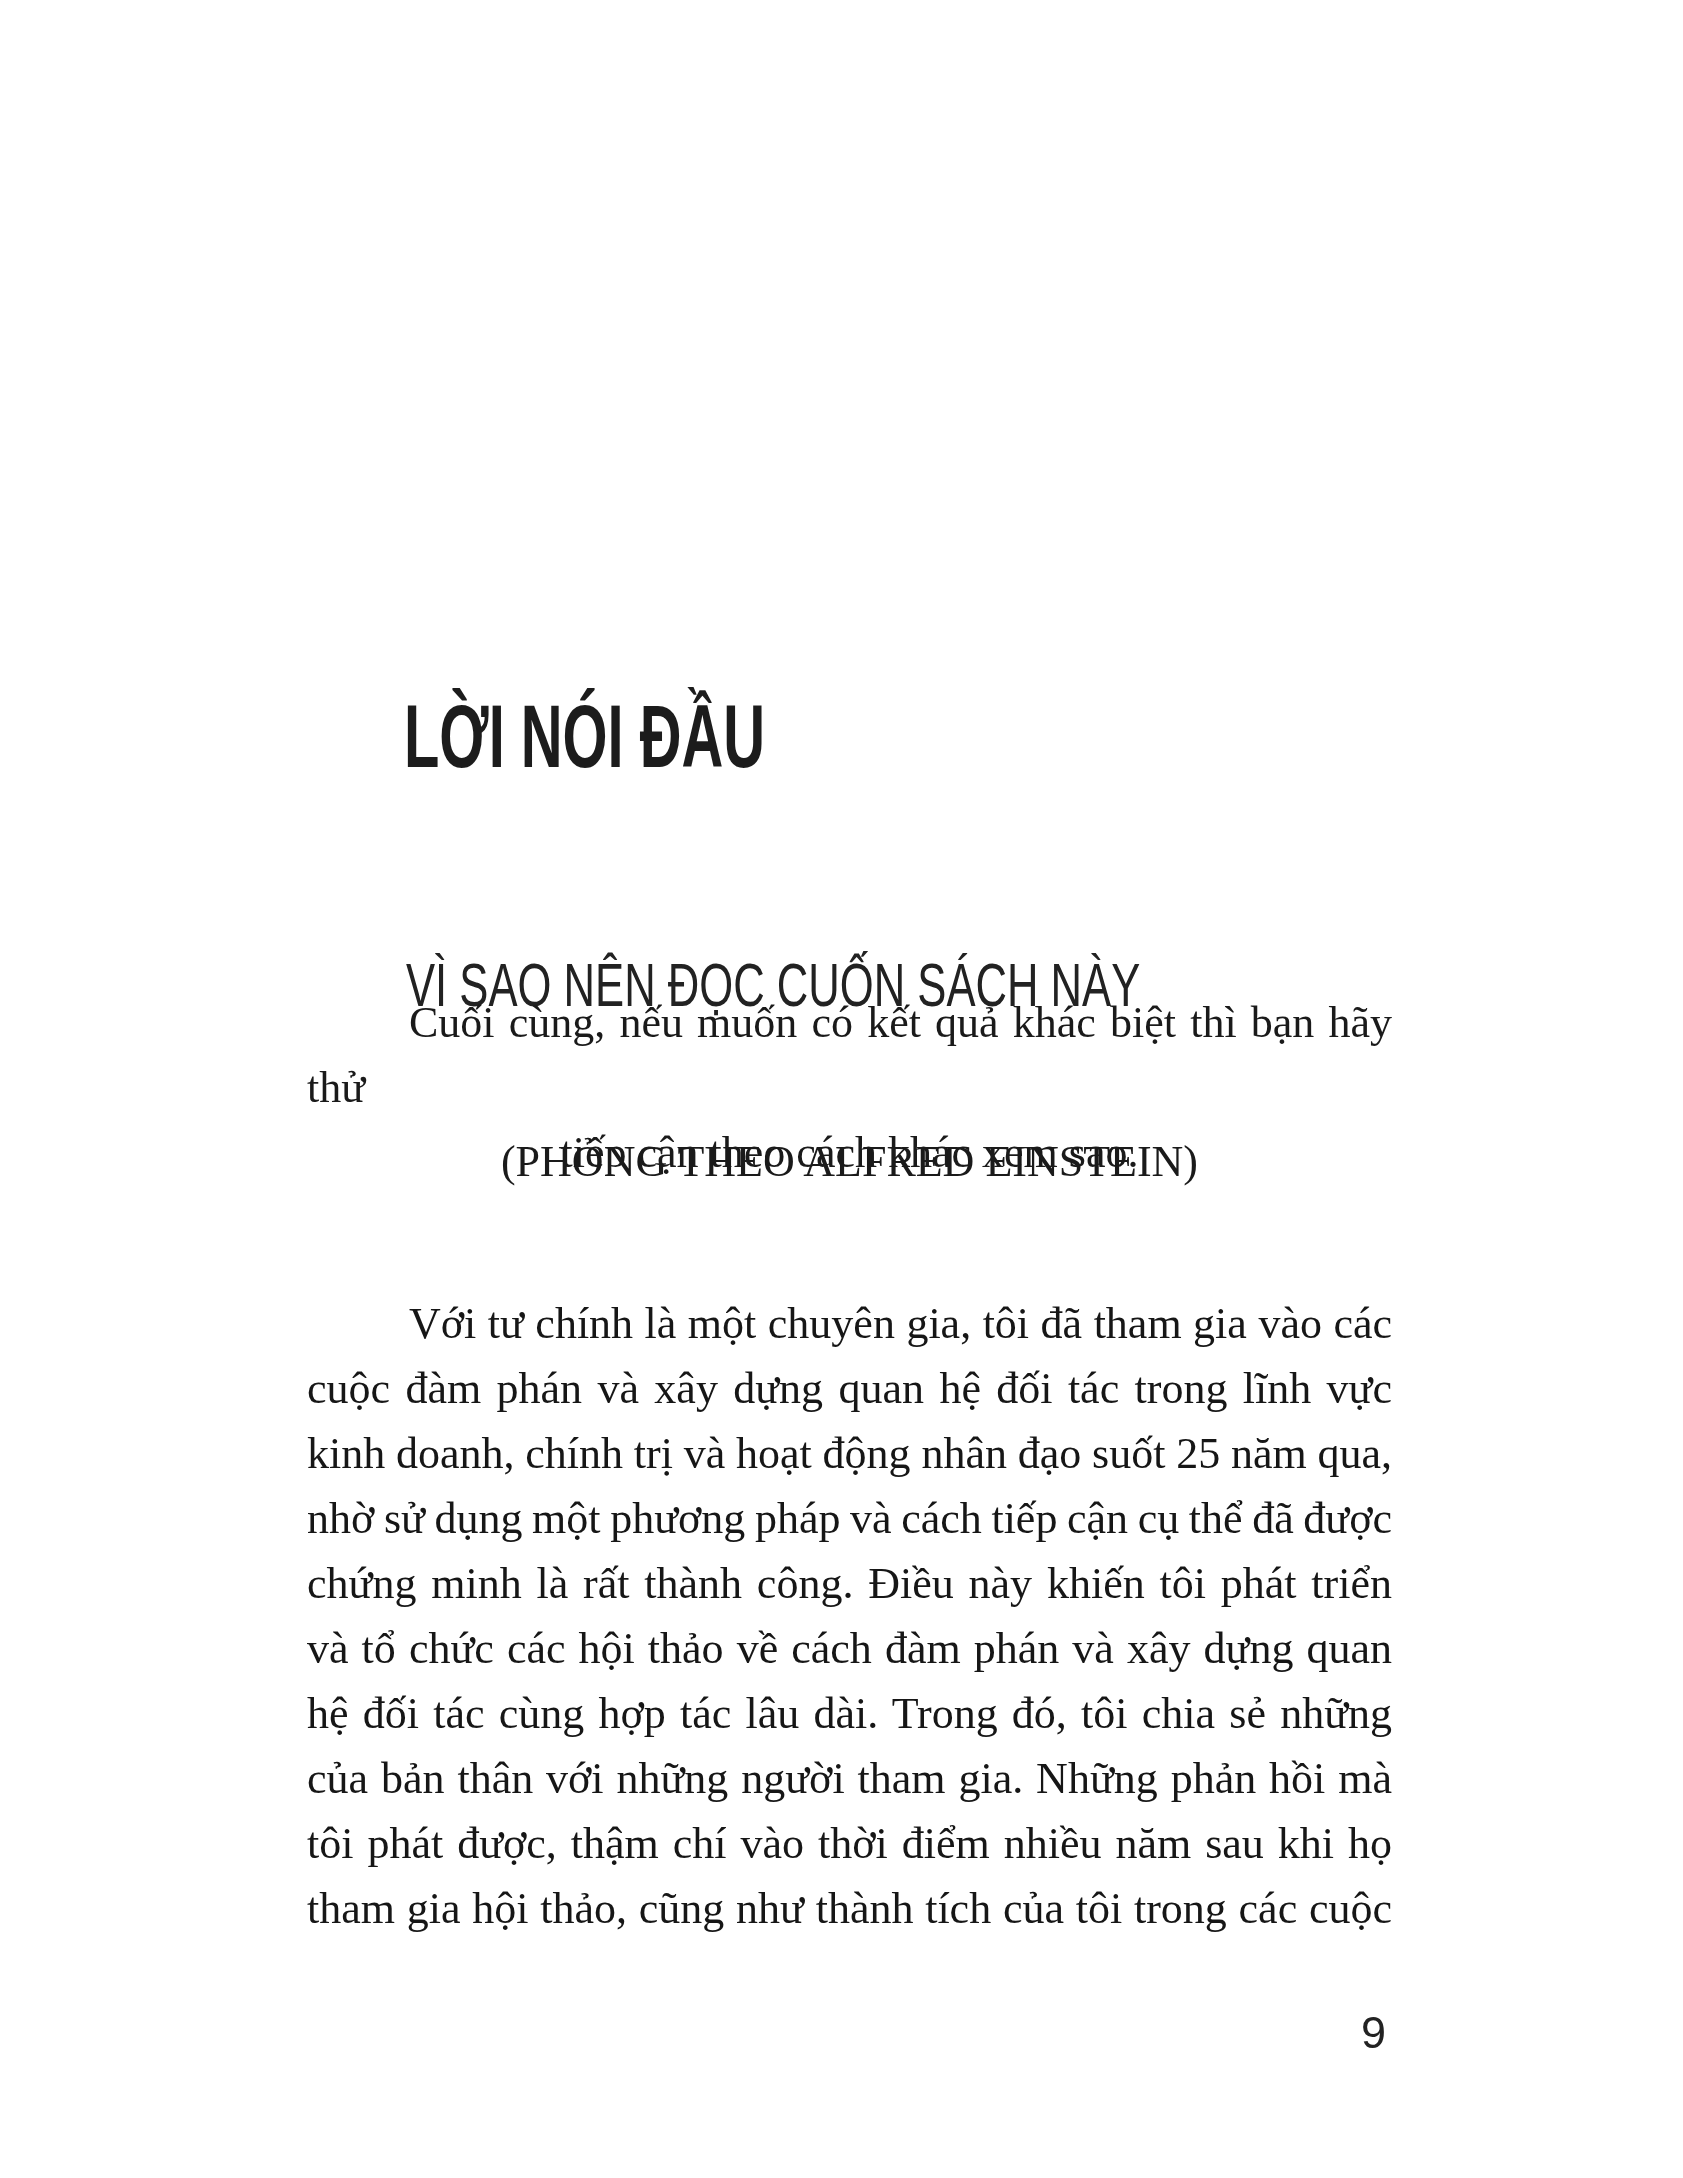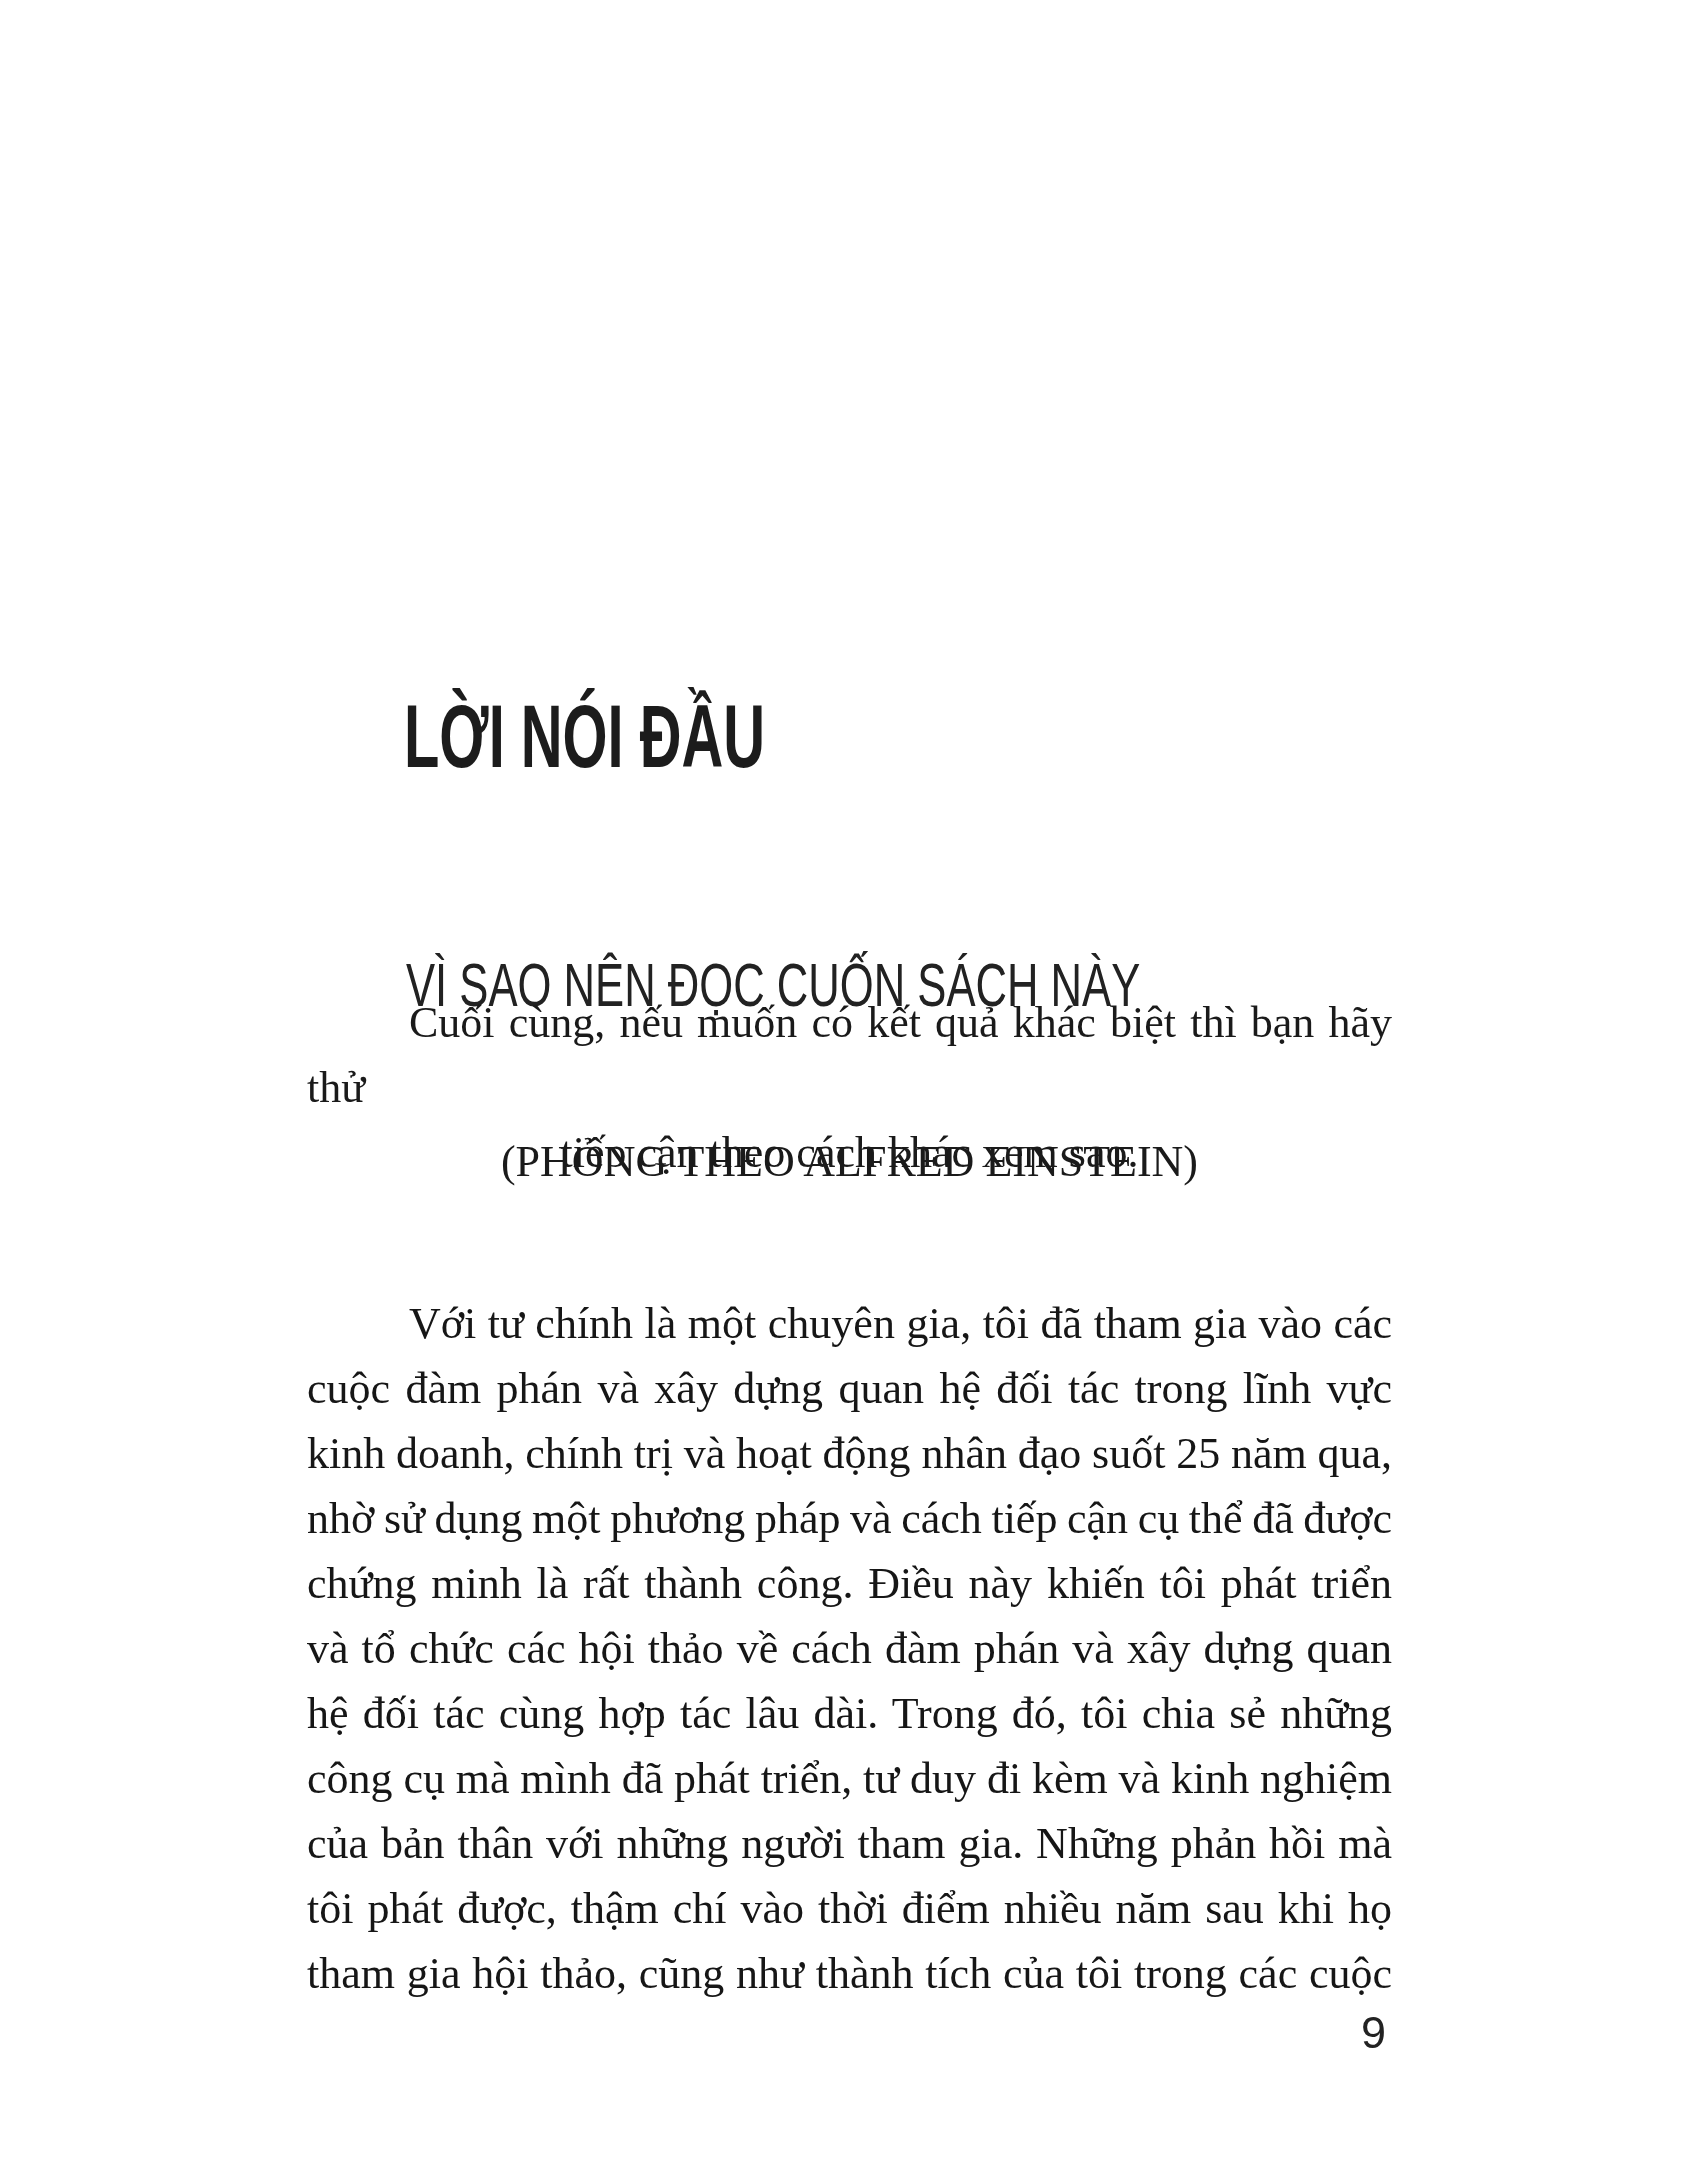--- a/index.html
+++ b/index.html
@@ -120,21 +120,20 @@
   <div class="quote-attribution">(PHỎNG THEO ALFRED EINSTEIN)</div>
 
   <div class="body-block">
     <div class="body-line first">Với tư chính là một chuyên gia, tôi đã tham gia vào các</div>
     <div class="body-line">cuộc đàm phán và xây dựng quan hệ đối tác trong lĩnh vực</div>
     <div class="body-line">kinh doanh, chính trị và hoạt động nhân đạo suốt 25 năm qua,</div>
     <div class="body-line">nhờ sử dụng một phương pháp và cách tiếp cận cụ thể đã được</div>
     <div class="body-line">chứng minh là rất thành công. Điều này khiến tôi phát triển</div>
     <div class="body-line">và tổ chức các hội thảo về cách đàm phán và xây dựng quan</div>
     <div class="body-line">hệ đối tác cùng hợp tác lâu dài. Trong đó, tôi chia sẻ những</div>
-    <div class="body-line">công cụ mà mình đã phát triển, tư duy đi kèm và kinh nghiệm</div>
     <div class="body-line">của bản thân với những người tham gia. Những phản hồi mà</div>
     <div class="body-line">tôi phát được, thậm chí vào thời điểm nhiều năm sau khi họ</div>
     <div class="body-line">tham gia hội thảo, cũng như thành tích của tôi trong các cuộc</div>
   </div>
 
   <div class="page-number">9</div>
 
 </div>
 
 

